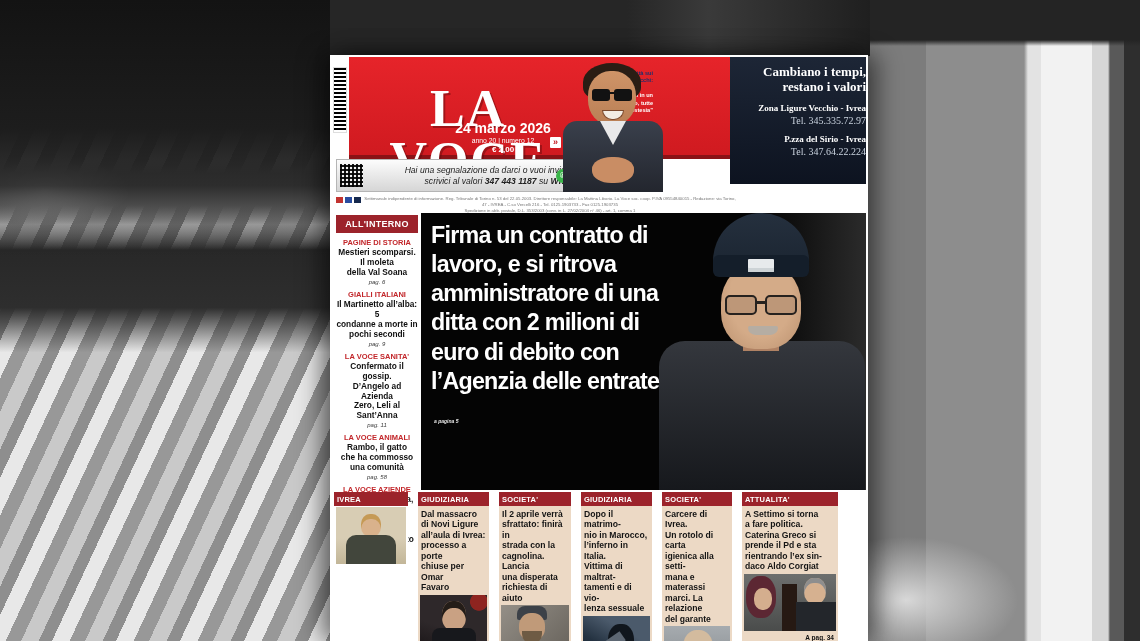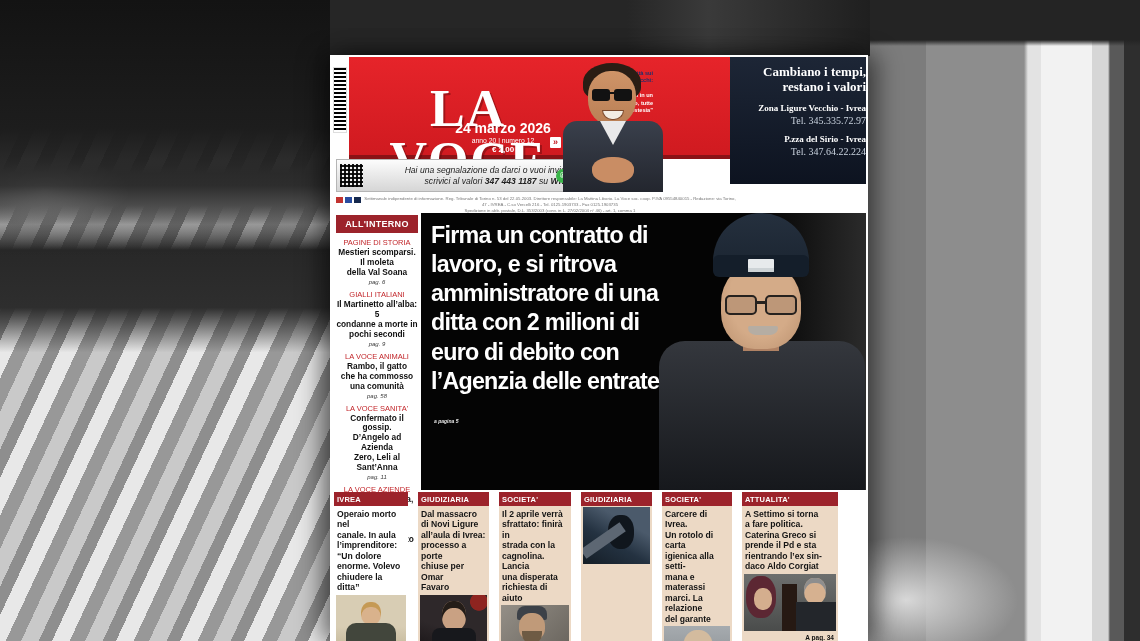--- a/index.html
+++ b/index.html
@@ -89,21 +89,21 @@
   .logos{display:flex;gap:2px;margin-top:1px;}
   .logos span{width:7px;height:6px;display:block;}
   .lg1{background:#c23330;} .lg2{background:#2a4da0;} .lg3{background:#16294e;}
   .colo-text{flex:1;font-size:4.3px;line-height:1.4;color:#767676;text-align:center;white-space:pre-line;}
 
   
   .sidebar{position:absolute;left:6px;top:160px;width:82px;}
   .sb-header{background:#9c232b;color:#fff;font-weight:700;font-size:9px;text-align:center;
              padding:4px 0;letter-spacing:.3px;}
   .sb-item{margin-top:5px;text-align:center;}
-  .sb-cat{color:#c2262a;font-weight:400;font-size:7.5px;}
+  .sb-cat{color:#c2262a;font-weight:700;font-size:7.5px;}
   .sb-txt{color:#101010;font-weight:700;font-size:8.3px;line-height:1.2;margin-top:1px;white-space:pre-line;}
   .sb-pag{color:#3a3a3a;font-style:italic;font-size:6px;margin-top:1px;}
 
   
   .hero{position:absolute;left:91px;top:158px;width:445px;height:277px;overflow:hidden;
         background:linear-gradient(90deg,#040404 0 74%,#101010 84%,#2b2b2b 100%);}
   .hero div{position:absolute;}
   .hm-coat{left:238px;top:128px;width:206px;height:150px;background:linear-gradient(180deg,#34373d,#16181c);
            border-radius:26px 26px 0 0;}
   .hm-neck{left:322px;top:116px;width:36px;height:22px;background:#b08264;}
@@ -249,32 +249,32 @@
         <div class="sb-pag">pag. 6</div>
       </div>
       <div class="sb-item">
         <div class="sb-cat">GIALLI ITALIANI</div>
         <div class="sb-txt">Il Martinetto all’alba: 5
 condanne a morte in
 pochi secondi</div>
         <div class="sb-pag">pag. 9</div>
       </div>
       <div class="sb-item">
+        <div class="sb-cat">LA VOCE SANITA'</div>
+        <div class="sb-txt">Confermato il gossip.
+D’Angelo ad Azienda
+Zero, Leli al Sant’Anna</div>
+        <div class="sb-pag">pag. 11</div>
+      </div>
+      <div class="sb-item">
         <div class="sb-cat">LA VOCE ANIMALI</div>
         <div class="sb-txt">Rambo, il gatto
 che ha commosso
 una comunità</div>
         <div class="sb-pag">pag. 58</div>
-      </div>
-      <div class="sb-item">
-        <div class="sb-cat">LA VOCE SANITA'</div>
-        <div class="sb-txt">Confermato il gossip.
-D’Angelo ad Azienda
-Zero, Leli al Sant’Anna</div>
-        <div class="sb-pag">pag. 11</div>
       </div>
       <div class="sb-item">
         <div class="sb-cat">LA VOCE AZIENDE</div>
         <div class="sb-txt">Storia di Raffaella, tra
 passione e resistenza
 nelle Valli di Lanzo</div>
         <div class="sb-pag">pag. 57</div>
       </div>
     </aside>
 
@@ -298,26 +298,20 @@
 euro di debito con
 l’Agenzia delle entrate</h2>
       <div class="hero-pag">a pagina 5</div>
     </section>
 
     <section class="teasers">
 
       <article class="tz white">
         <div class="tz-label">IVREA</div>
         <div class="tz-main">
-          <div class="tz-txt">Operaio morto nel
-canale. In aula
-l’imprenditore:
-“Un dolore
-enorme. Volevo
-chiudere la ditta”</div>
           <div class="tz-photo p1" aria-hidden="true">
             <div class="head"></div>
               <div class="body"></div>
           </div>
 
         </div>
       </article>
 
       <article class="tz">
         <div class="tz-label">GIUDIZIARIA</div>
@@ -350,20 +344,26 @@
               <div class="head"></div>
               <div class="beard"></div>
           </div>
 
         </div>
       </article>
 
       <article class="tz">
         <div class="tz-label">GIUDIZIARIA</div>
         <div class="tz-main">
+          <div class="tz-txt">Dopo il matrimo-
+nio in Marocco,
+l’inferno in Italia.
+Vittima di maltrat-
+tamenti e di vio-
+lenza sessuale</div>
           <div class="tz-photo p4" aria-hidden="true">
             <div class="head"></div>
               <div class="arm"></div>
           </div>
 
         </div>
       </article>
 
       <article class="tz">
         <div class="tz-label">SOCIETA'</div>

